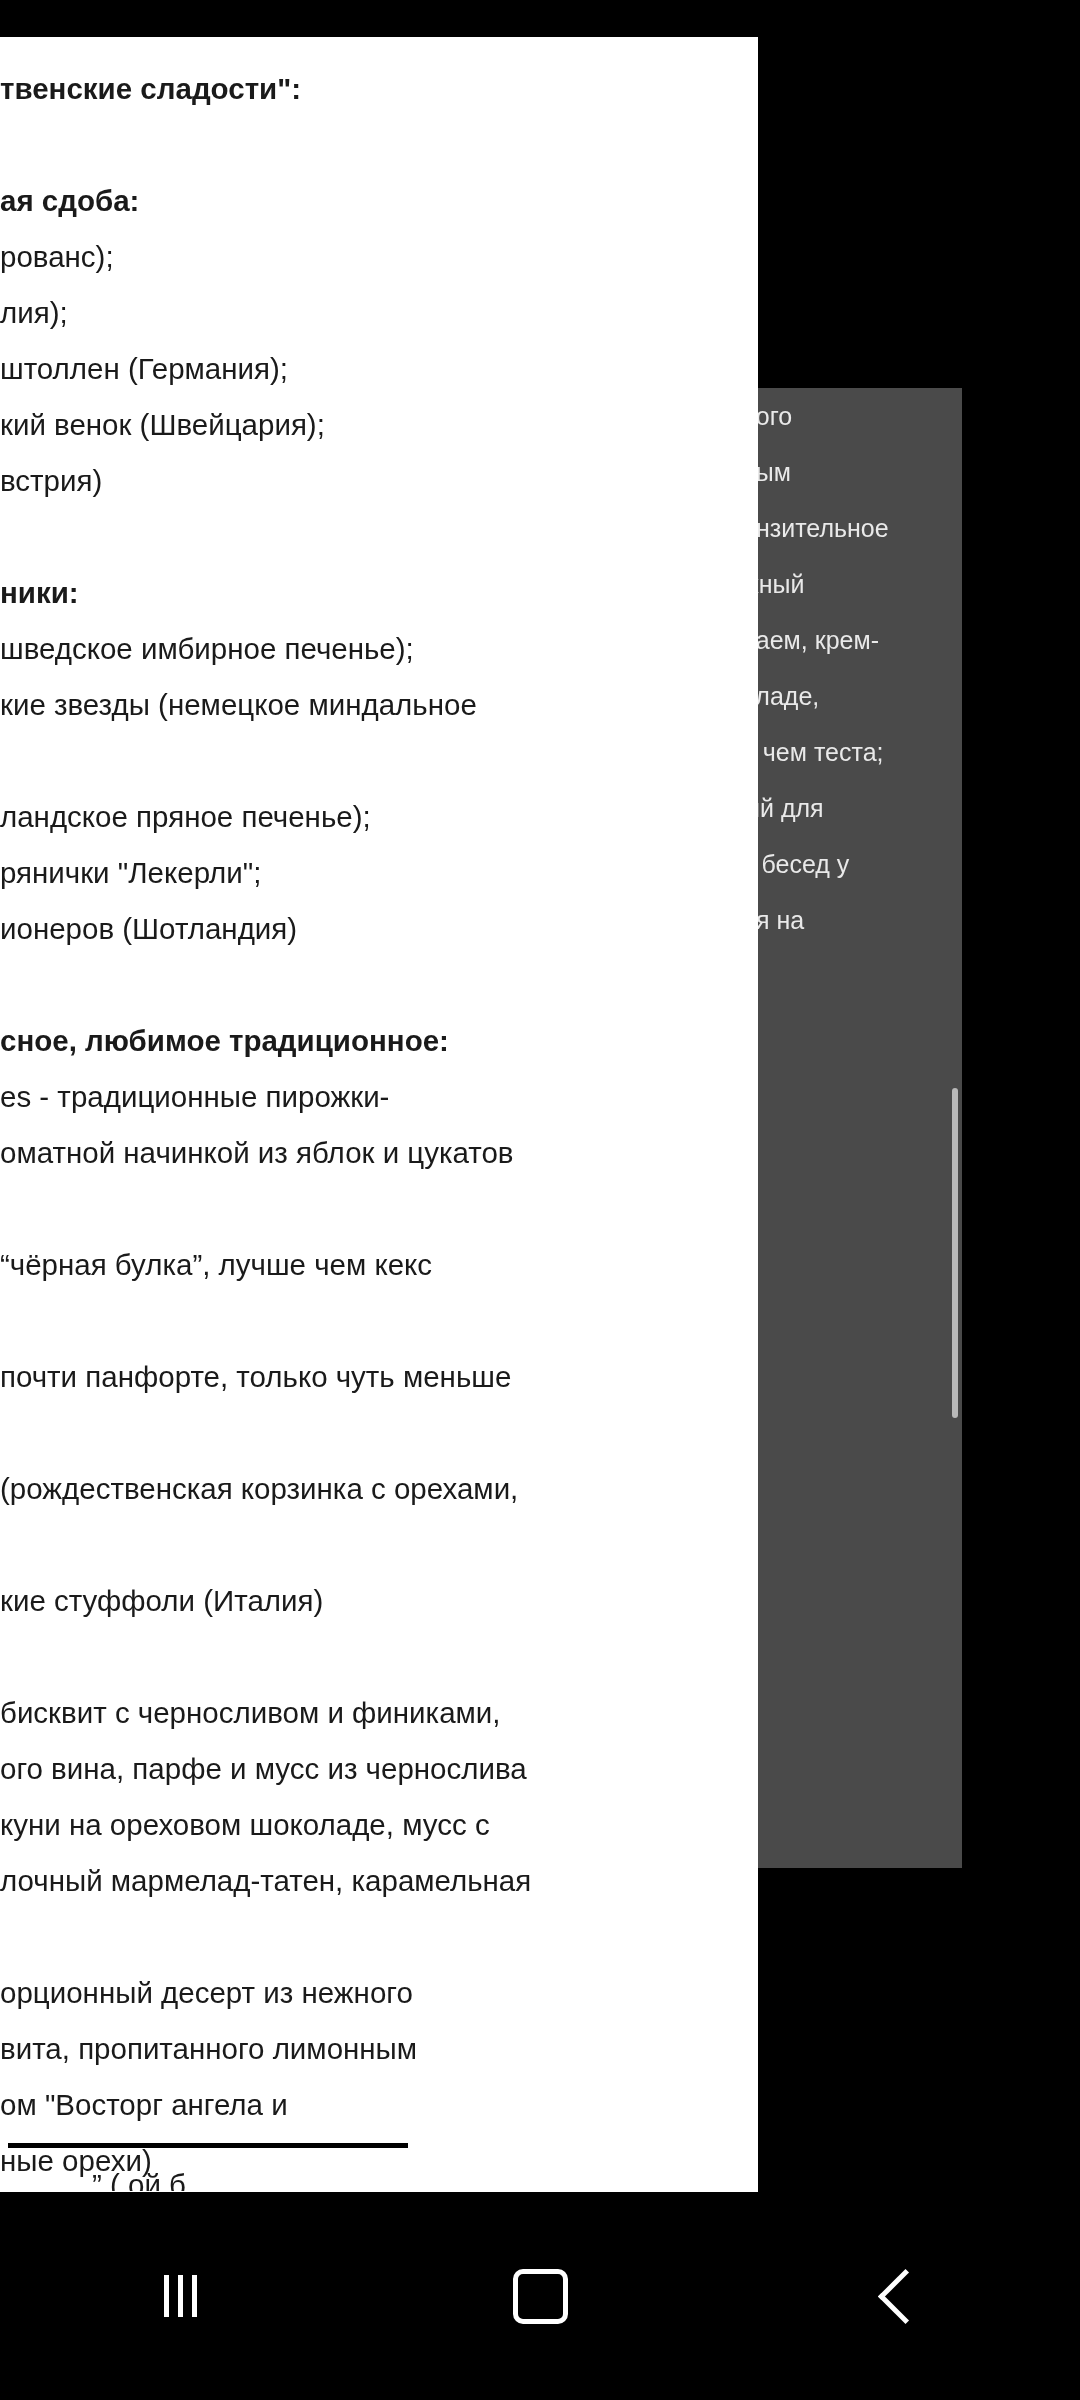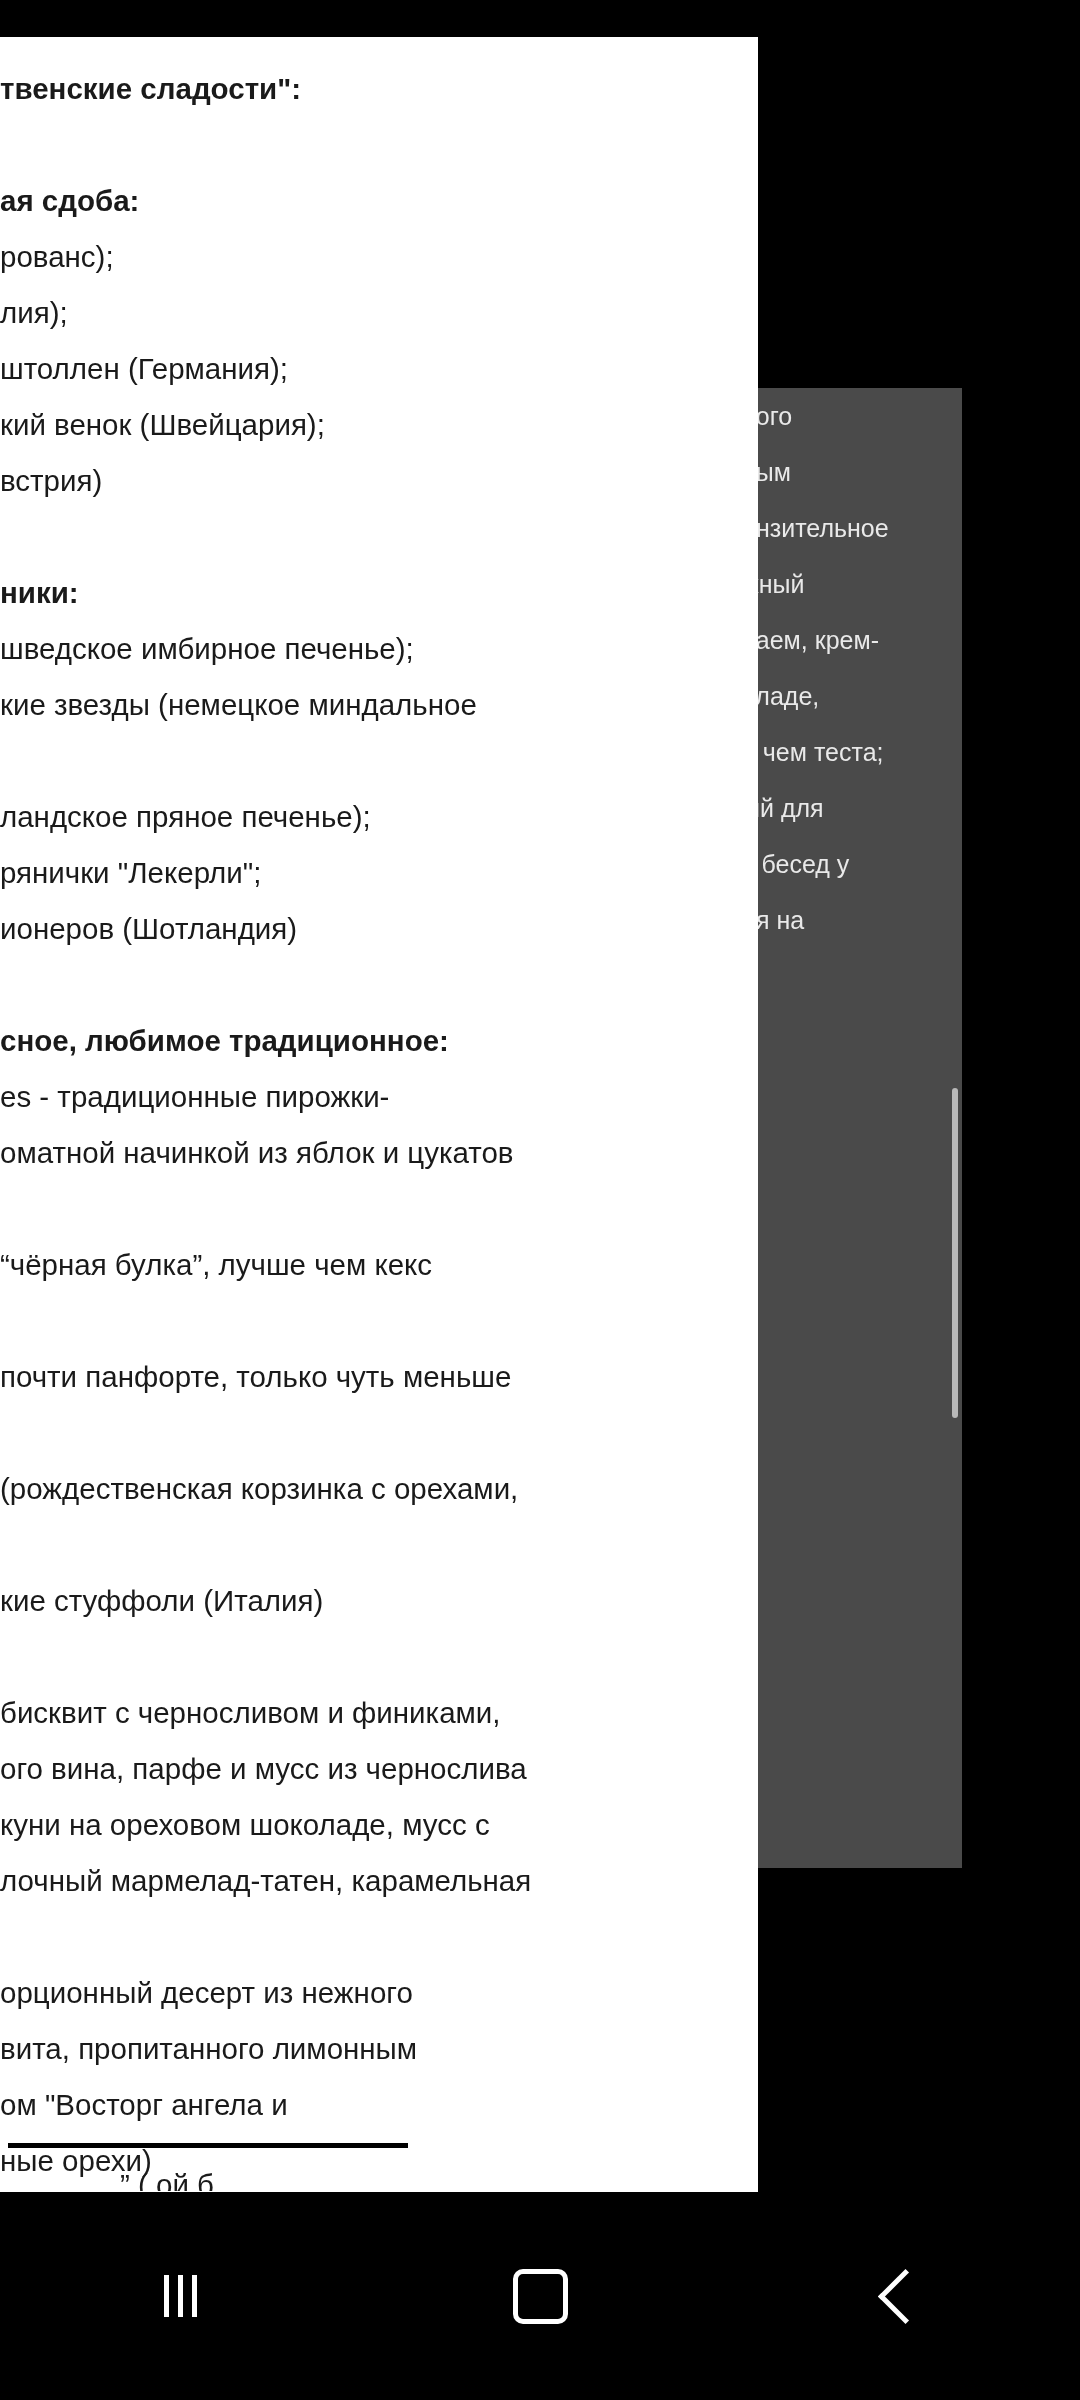--- a/index.html
+++ b/index.html
@@ -81,21 +81,21 @@
   .clip-last {
     position: absolute;
     left: 0;
     top: 2120px;
     width: 758px;
     height: 34px;
     overflow: hidden;
   }
   .clip-last p {
     margin: 0;
-    padding-left: 120px;
+    padding-left: 92px;
     color: #1a1a1a;
     font-size: 29.5px;
     line-height: 56px;
     white-space: nowrap;
   }
 
   
   .navbar {
     position: absolute;
     left: 0;

